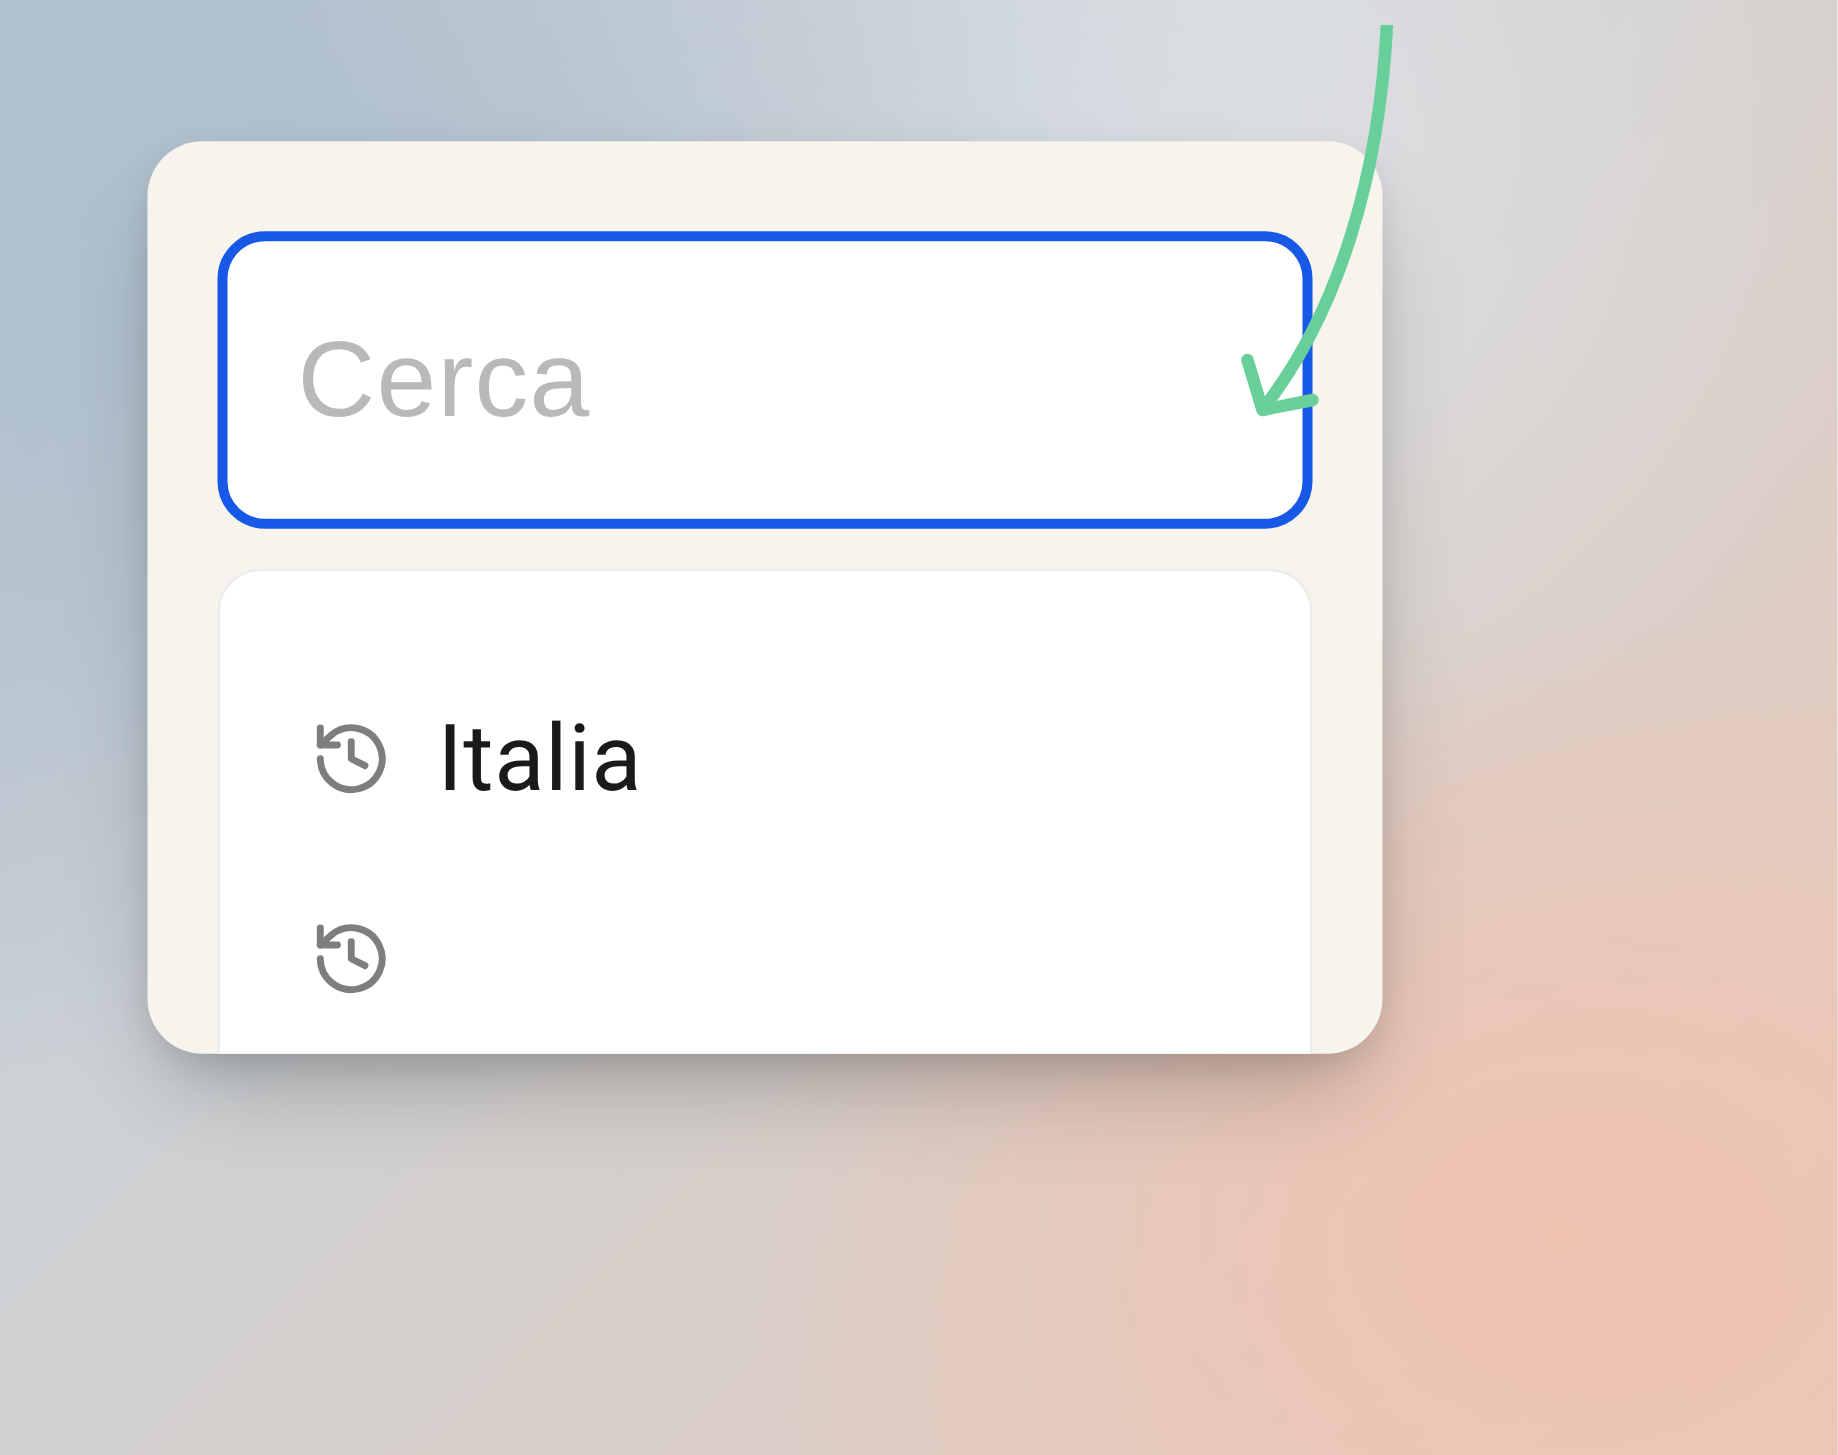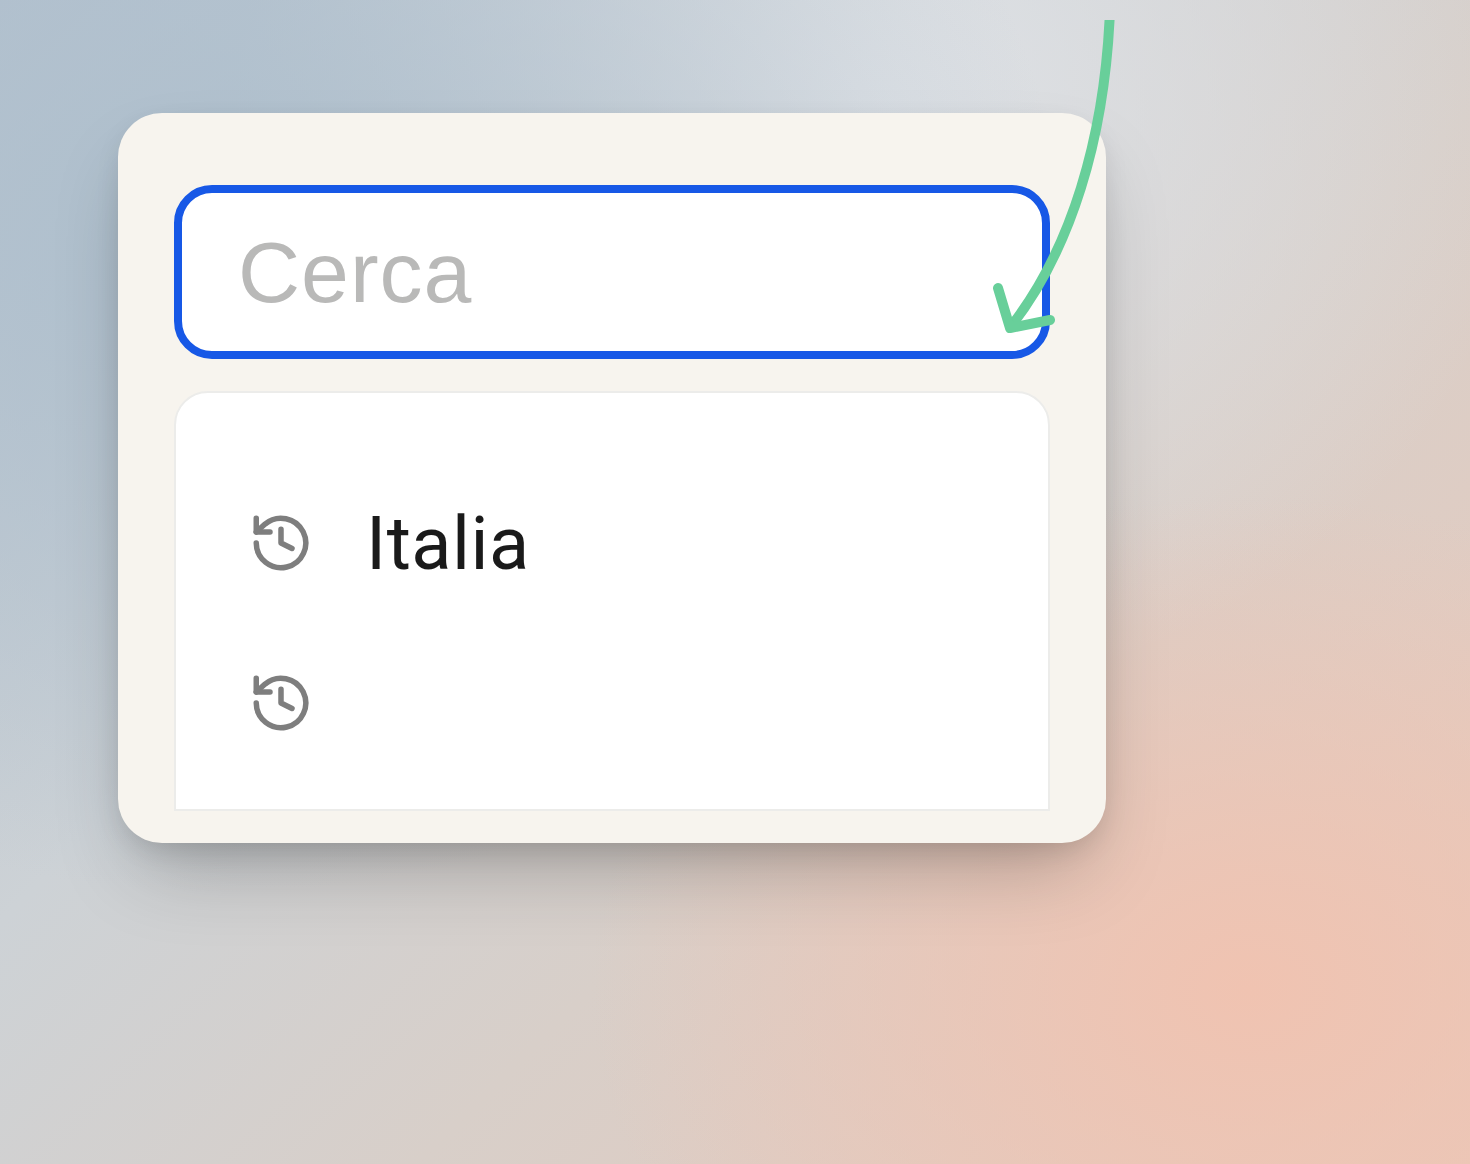--- a/index.html
+++ b/index.html
@@ -22,21 +22,21 @@
       height: 730px;
       background: #f7f4ee;
       border-radius: 44px;
       box-shadow: 0 40px 80px -20px rgba(0,0,0,0.25), 0 10px 30px -8px rgba(0,0,0,0.15);
       padding: 72px 56px 0 56px;
       overflow: hidden;
     }
 
     .search-wrap {
       width: 100%;
-      height: 174px;
+      height: 238px;
       background: #ffffff;
       border: 8px solid #1758e6;
       border-radius: 38px;
       display: flex;
       align-items: center;
       padding: 0 56px;
     }
 
     .search-input {
       width: 100%;
@@ -57,21 +57,21 @@
       background: #ffffff;
       border: 2px solid #ececea;
       border-radius: 34px 34px 0 0;
       padding: 72px 72px 40px 72px;
       height: 420px;
     }
 
     .row {
       display: flex;
       align-items: center;
-      gap: 52px;
+      gap: 36px;
       height: 156px;
       cursor: pointer;
     }
     .row + .row { margin-top: 4px; }
 
     .row .icon {
       width: 66px;
       height: 66px;
       color: #7e7e7e;
       flex: 0 0 auto;

